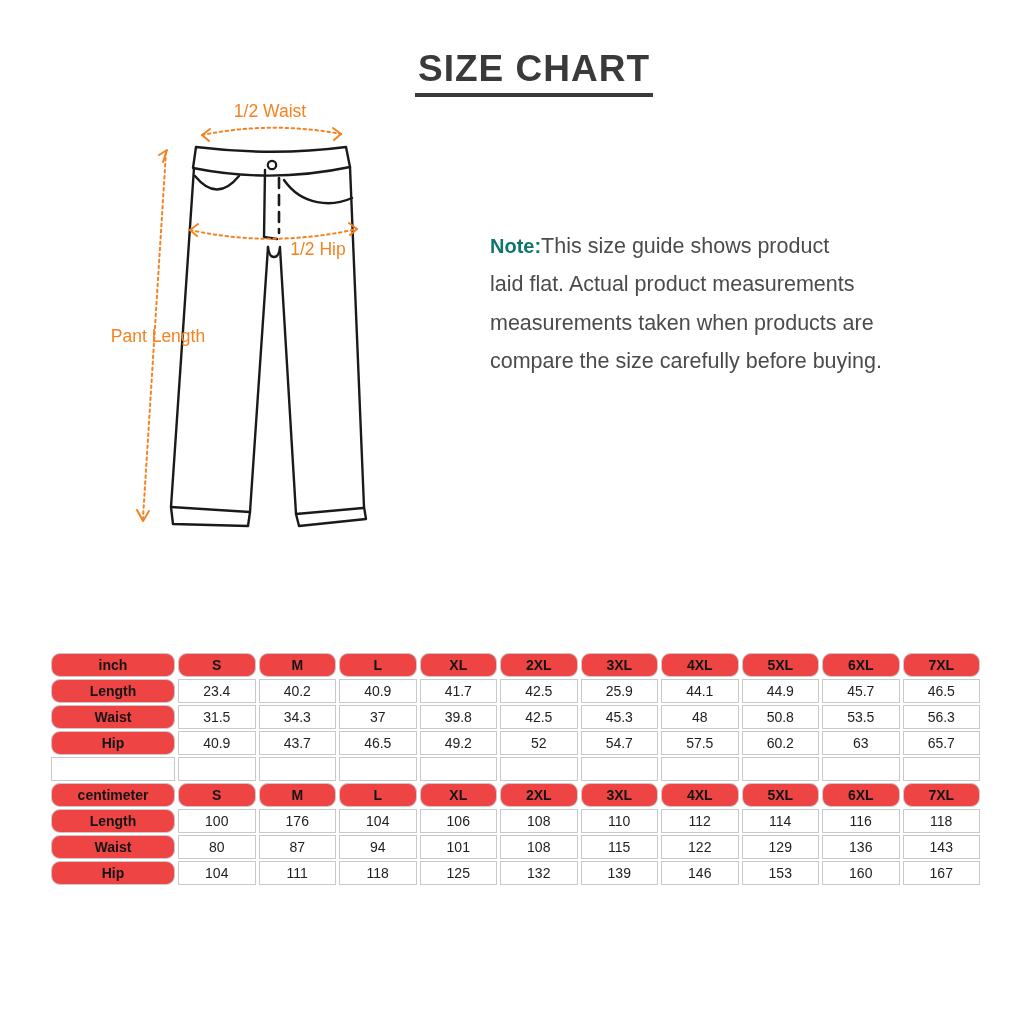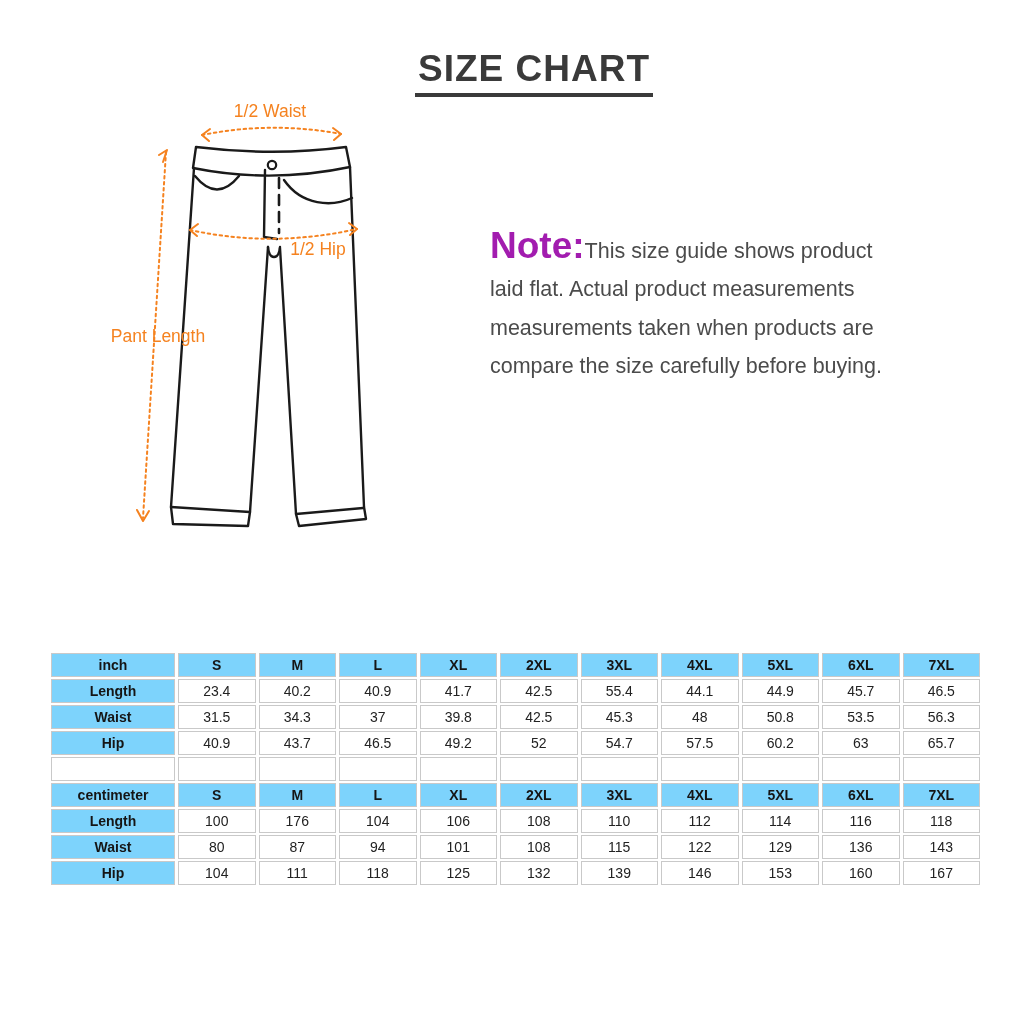--- a/index.html
+++ b/index.html
@@ -11,32 +11,32 @@
   .title-wrap { position:absolute; top:48px; left:0; width:100%; text-align:center; }
   .title-text {
     display:inline-block; font-size:37px; font-weight:bold; color:#3a3a3a;
     letter-spacing:1px; border-bottom:4px solid #3a3a3a; padding:0 3px 3px 3px;
   }
   
   .diagram { position:absolute; left:100px; top:92px; width:310px; height:470px;text-align:center; }
   
   .note { position:absolute; left:490px; top:227px; width:478px; color:#4b4b4b; }
   .note-line { font-size:21.5px; line-height:38.4px; white-space:nowrap; }
-  .note-label { font-size:37px; color:#a21caf; font-weight:bold; }
+  .note-label { font-size:20px; color:#0f766e; font-weight:bold; }
   
   .size-table {
     position:absolute; left:48px; top:651px; width:935px;
     border-collapse:separate; border-spacing:3px 2px; table-layout:fixed;
     font-size:14px; color:#222;
   }
   .size-table th, .size-table td {
     border:1px solid #c9c9c9; height:22px; padding:0 2px;
     text-align:center; vertical-align:middle; overflow:hidden;
   }
-  .size-table th { background:#7dd3fc; font-weight:bold; color:#151515; }
+  .size-table th { background:#ef4444; font-weight:bold; color:#151515;border-radius:9px; }
   .size-table td { background:#ffffff; font-weight:normal; }
   .size-table td.spacer { background:#ffffff; }
 </style>
 </head>
 <body>
 
 <div class="page">
 
   <div class="title-wrap">
     <span class="title-text">SIZE CHART</span>
@@ -121,21 +121,21 @@
           <th>6XL</th>
           <th>7XL</th>
         </tr>
         <tr>
           <th>Length</th>
           <td>23.4</td>
           <td>40.2</td>
           <td>40.9</td>
           <td>41.7</td>
           <td>42.5</td>
-          <td>55.4</td>
+          <td>25.9</td>
           <td>44.1</td>
           <td>44.9</td>
           <td>45.7</td>
           <td>46.5</td>
         </tr>
         <tr>
           <th>Waist</th>
           <td>31.5</td>
           <td>34.3</td>
           <td>37</td>

